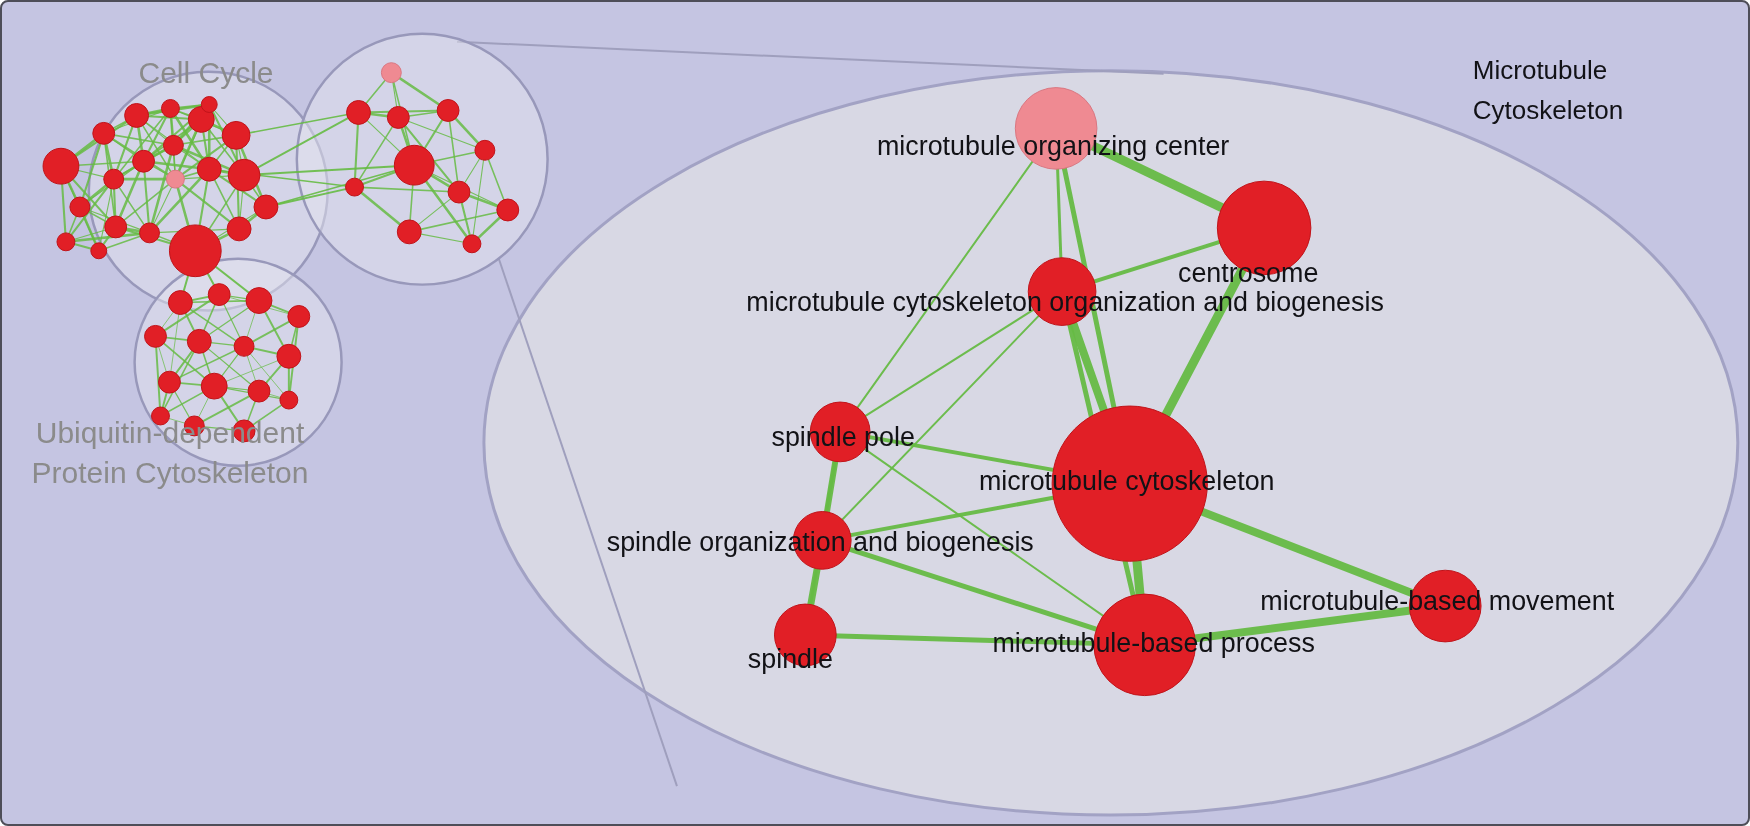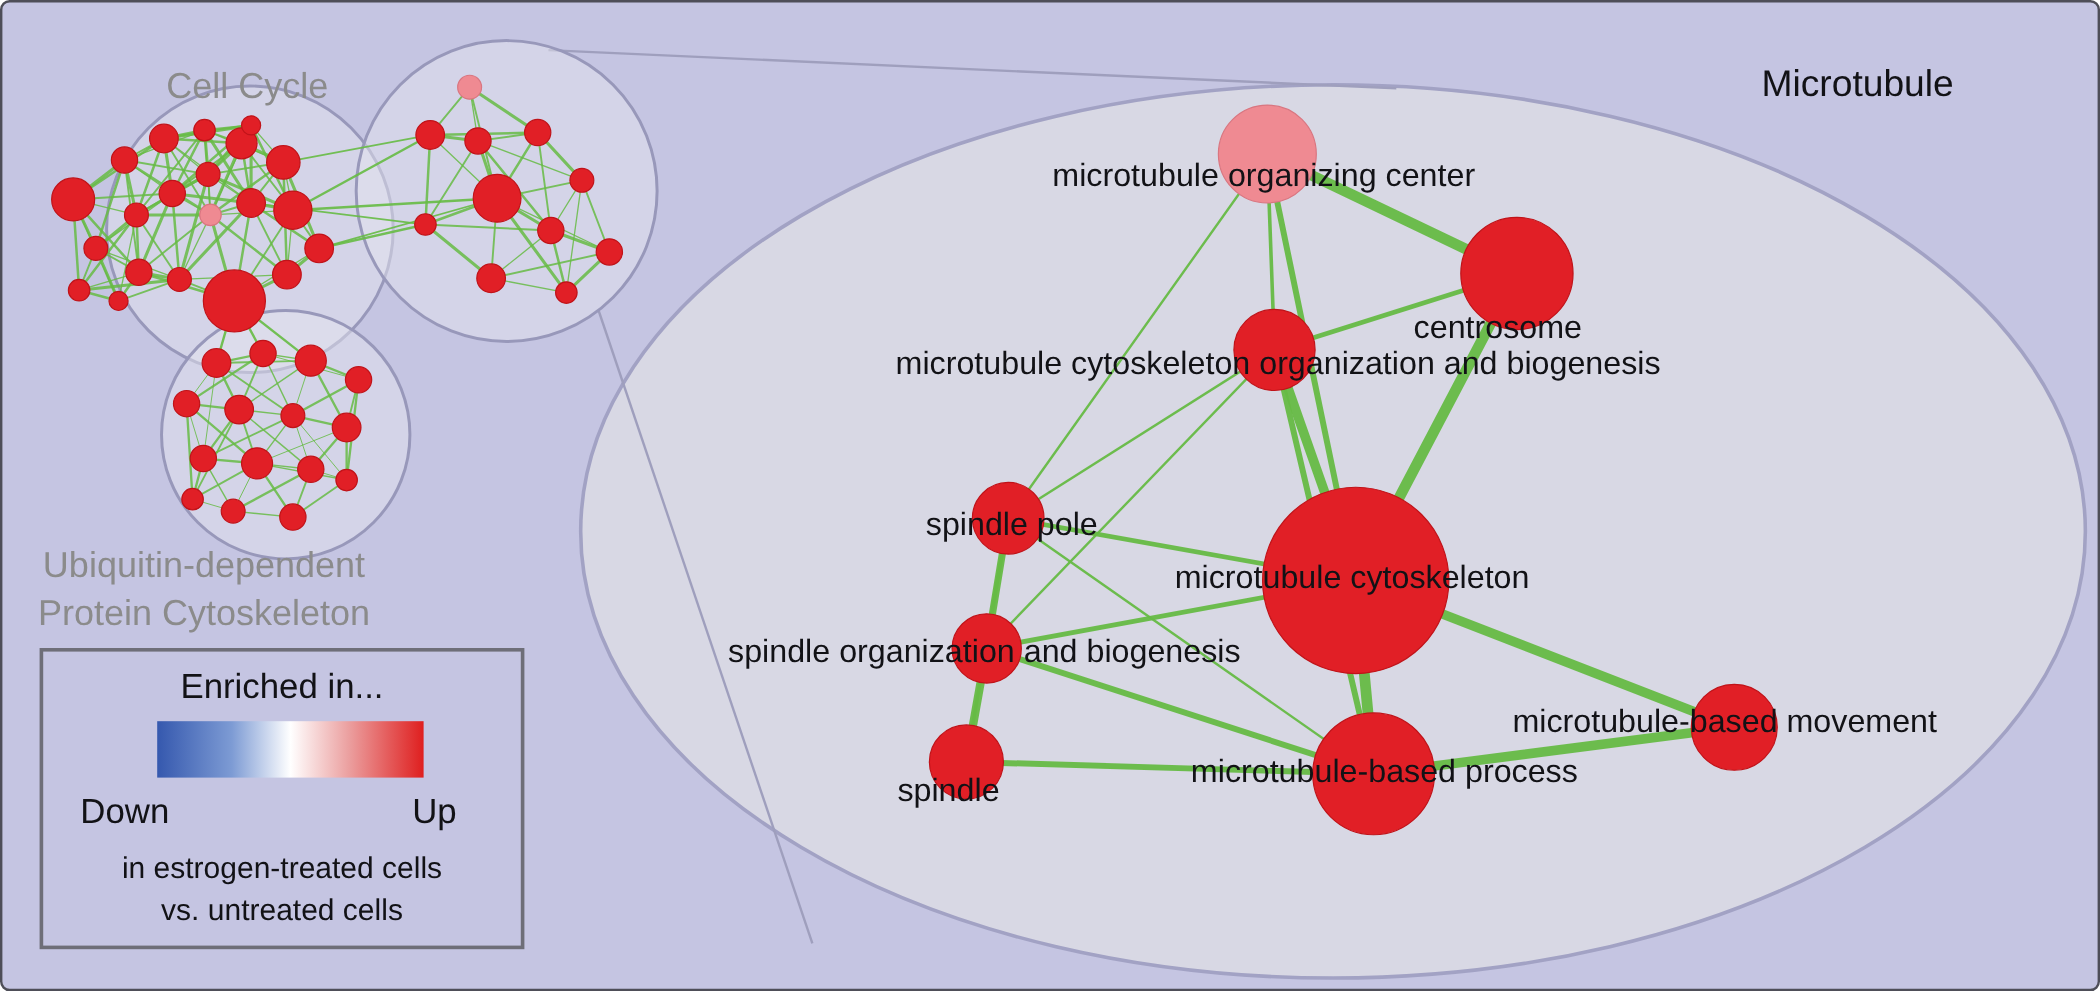--- a/index.html
+++ b/index.html
@@ -21,21 +21,21 @@
   .overlay{position:absolute;white-space:nowrap;}
   .center-x{transform:translateX(-50%);}
   .gray-label{
     color:var(--gray,#8b8b8b);
     font-size:30px;
     text-align:center;
     line-height:40px;
   }
   .title-label{
     color:var(--label-dark,#121216);
-    font-size:31px;
+    font-size:26px;
     text-align:left;
     line-height:40px;
   }
   #legend{
     position:absolute;left:31px;top:538px;
     width:404px;height:251px;
     border:3px solid var(--legend-border,#6e6e78);
     background:var(--bg,#c5c5e2);
     box-sizing:border-box;
   }
@@ -345,33 +345,24 @@
       <text x="843" y="446" text-anchor="middle" font-size="27" font-family="&quot;Liberation Sans&quot;, sans-serif" fill="#121216">spindle pole</text>
       <text x="1128" y="490" text-anchor="middle" font-size="27" font-family="&quot;Liberation Sans&quot;, sans-serif" fill="#121216">microtubule cytoskeleton</text>
       <text x="820" y="552" text-anchor="middle" font-size="27" font-family="&quot;Liberation Sans&quot;, sans-serif" fill="#121216">spindle organization and biogenesis</text>
       <text x="790" y="669" text-anchor="middle" font-size="27" font-family="&quot;Liberation Sans&quot;, sans-serif" fill="#121216">spindle</text>
       <text x="1155" y="653" text-anchor="middle" font-size="27" font-family="&quot;Liberation Sans&quot;, sans-serif" fill="#121216">microtubule-based process</text>
       <text x="1440" y="611" text-anchor="middle" font-size="27" font-family="&quot;Liberation Sans&quot;, sans-serif" fill="#121216">microtubule-based movement</text>
     </svg>
 
   <div class="overlay gray-label center-x" style="left:204px;top:51px">Cell Cycle</div>
 
-  <div class="overlay gray-label center-x" style="left:168px;top:450px">
+  <div class="overlay gray-label center-x" style="left:168px;top:411px">
     <div>Ubiquitin-dependent</div>
     <div>Protein Cytoskeleton</div>
   </div>
 
   <div class="overlay title-label center-x" style="left:1546px;top:48px">
     <div>Microtubule</div>
+    <div>Cytoskeleton</div>
   </div>
 
-  <div id="legend">
-    <div class="legend-title">Enriched in...</div>
-    <div id="legend-bar" style="background: linear-gradient(90deg, rgb(53, 88, 174) 0%, rgb(125, 155, 212) 28%, rgb(255, 255, 255) 50%, rgb(235, 159, 159) 72%, rgb(223, 31, 31) 100%);"></div>
-    <div class="legend-down">Down</div>
-    <div class="legend-up">Up</div>
-    <div class="legend-caption">
-      <div>in estrogen-treated cells</div>
-      <div>vs. untreated cells</div>
-    </div>
-  </div>
 
 </div>
 
 </body></html>

